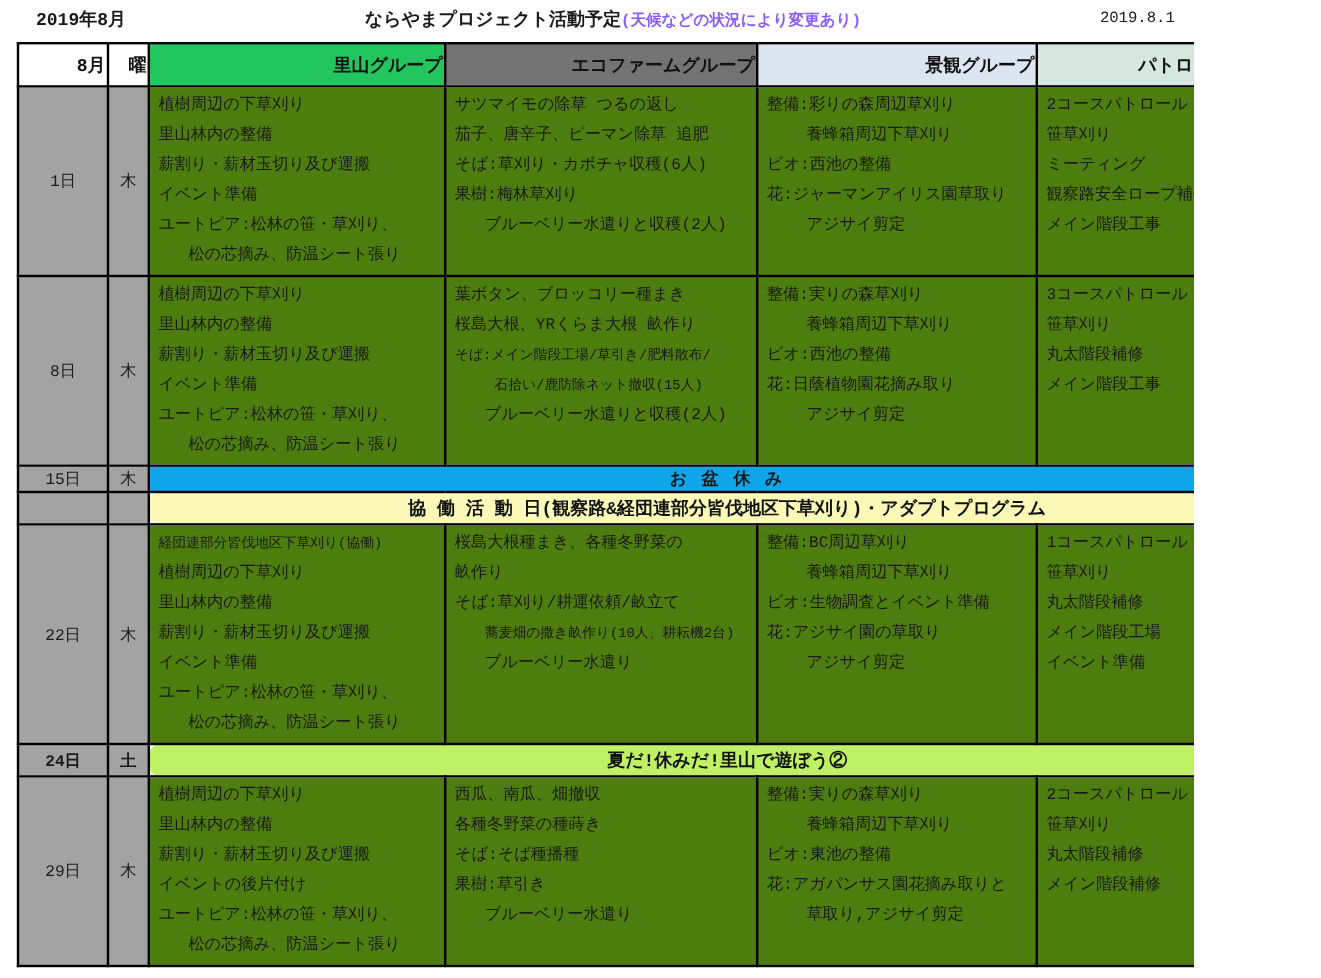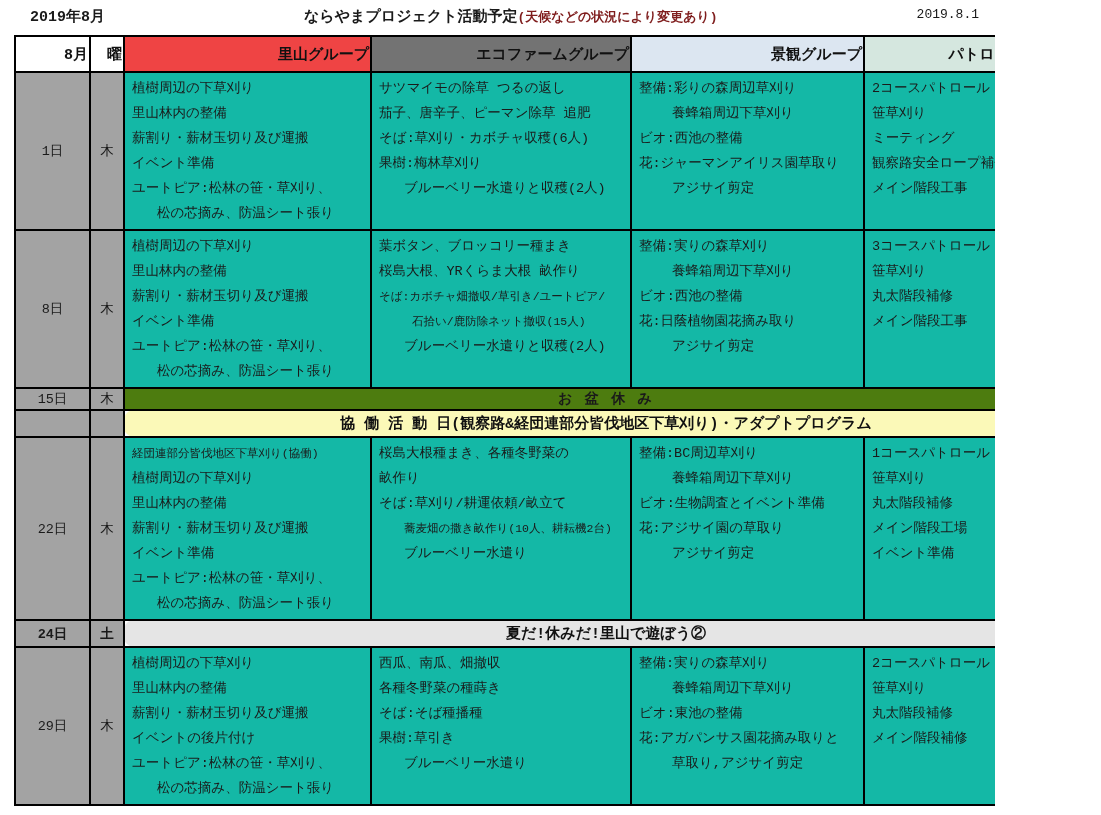--- a/index.html
+++ b/index.html
@@ -42,67 +42,67 @@
   #sched th{
     font-size:15px;font-weight:bold;text-align:right;
     height:36px;background:#fff;color:#111;
   }
   td.date-cell,td.day-cell{
     text-align:center;vertical-align:middle;
     font-size:13.5px;background:#a3a3a3;
   }
   td.date-cell.bold,td.day-cell.bold{font-weight:bold;}
   td.activity-cell{
-    vertical-align:top;background:#14b8a6;
+    vertical-align:top;background:#4d7c0f;
     padding:3px 3px 3px 0;
   }
   .line{
     font-size:13.5px;line-height:25px;
     padding-left:7px;white-space:nowrap;
   }
   .line.i1{padding-left:32px;}
   .line.i2{padding-left:40px;}
   .line.small{font-size:11.5px;}
   td.notice-cell{
     text-align:center;vertical-align:middle;
-    font-size:14px;font-weight:bold;height:22px;background:#4d7c0f;
+    font-size:14px;font-weight:bold;height:22px;background:#0ea5e9;
     letter-spacing:2px;
   }
   td.banner-cell{
     text-align:center;vertical-align:middle;
     font-size:15px;font-weight:bold;height:27px;color:#111;border-radius:10px;
   }
 </style>
 </head>
 <body>
 
 <div id="page">
 
   <div id="topbar">
     <div class="month-label">2019年8月</div>
     <div class="title-wrap">
-      <span class="main-title">ならやまプロジェクト活動予定</span><span class="title-note" style="color: #7f1d1d;">(天候などの状況により変更あり)</span>
+      <span class="main-title">ならやまプロジェクト活動予定</span><span class="title-note" style="color: #8b5cf6;">(天候などの状況により変更あり)</span>
     </div>
     <div class="revision-date">2019.8.1</div>
   </div>
 
   <table id="sched">
     <colgroup>
       <col style="width:75px">
         <col style="width:34px">
       <col style="width:247px">
         <col style="width:260px">
       <col style="width:233px">
         <col style="width:224px">
     </colgroup>
     <thead>
       <tr>
         <th>8月</th>
         <th>曜</th>
-        <th class="group-th" style="background: #ef4444;">里山グループ</th>
+        <th class="group-th" style="background: #22c55e;">里山グループ</th>
         <th class="group-th" style="background: #737373;">エコファームグループ</th>
         <th class="group-th" style="background: rgb(220, 230, 241);">景観グループ</th>
         <th class="group-th" style="background: rgb(213, 231, 223);">パトロールグループ</th>
       </tr>
     </thead>
     <tbody>
         <tr>
           <td class="date-cell">1日</td>
           <td class="day-cell">木</td>
           <td class="activity-cell">
@@ -142,21 +142,21 @@
             <div class="line">植樹周辺の下草刈り</div>
             <div class="line">里山林内の整備</div>
             <div class="line">薪割り・薪材玉切り及び運搬</div>
             <div class="line">イベント準備</div>
             <div class="line">ユートピア:松林の笹・草刈り、</div>
             <div class="line i1">松の芯摘み、防温シート張り</div>
           </td>
           <td class="activity-cell">
             <div class="line">葉ボタン、ブロッコリー種まき</div>
             <div class="line">桜島大根、YRくらま大根 畝作り</div>
-            <div class="line small">そば:カボチャ畑撤収/草引き/ユートピア/</div>
+            <div class="line small">そば:メイン階段工場/草引き/肥料散布/</div>
             <div class="line i2 small">石拾い/鹿防除ネット撤収(15人)</div>
             <div class="line i1">ブルーベリー水遣りと収穫(2人)</div>
           </td>
           <td class="activity-cell">
             <div class="line">整備:実りの森草刈り</div>
             <div class="line i2">養蜂箱周辺下草刈り</div>
             <div class="line">ビオ:西池の整備</div>
             <div class="line">花:日蔭植物園花摘み取り</div>
             <div class="line i2">アジサイ剪定</div>
           </td>
@@ -207,21 +207,21 @@
             <div class="line">1コースパトロール</div>
             <div class="line">笹草刈り</div>
             <div class="line">丸太階段補修</div>
             <div class="line">メイン階段工場</div>
             <div class="line">イベント準備</div>
           </td>
         </tr>
         <tr>
           <td class="date-cell bold">24日</td>
           <td class="day-cell bold">土</td>
-          <td class="banner-cell" colspan="4" style="background: #e5e5e5;">夏だ!休みだ!里山で遊ぼう②</td>
+          <td class="banner-cell" colspan="4" style="background: #bef264;">夏だ!休みだ!里山で遊ぼう②</td>
         </tr>
         <tr>
           <td class="date-cell">29日</td>
           <td class="day-cell">木</td>
           <td class="activity-cell">
             <div class="line">植樹周辺の下草刈り</div>
             <div class="line">里山林内の整備</div>
             <div class="line">薪割り・薪材玉切り及び運搬</div>
             <div class="line">イベントの後片付け</div>
             <div class="line">ユートピア:松林の笹・草刈り、</div>

